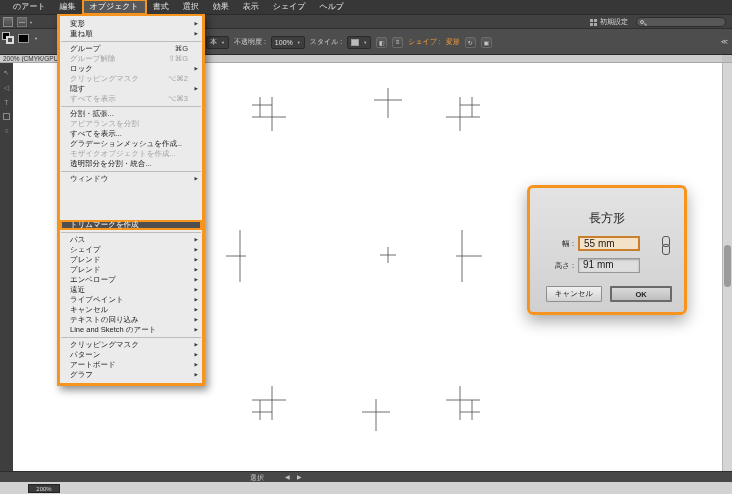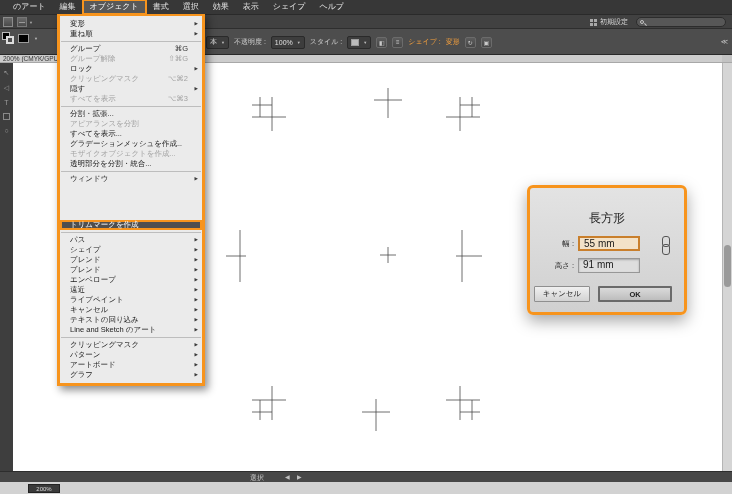--- a/index.html
+++ b/index.html
@@ -77,21 +77,21 @@
   .dlg-label{width:32px;text-align:right;font-size:7.5px;color:#222;margin-right:4px;white-space:nowrap;}
   .dlg-input{width:62px;height:15px;font-size:10px;line-height:11px;padding:0 4px;color:#1a1a1a;}
   .dlg-input.width{background:#f3e2c8;border:2px solid #c97f2c;}
   .dlg-input.height{background:#dedede;border:1px solid #979797;box-shadow:inset 0 1px 2px rgba(0,0,0,.25);}
   .chain{position:absolute;right:14px;top:48px;width:9px;height:20px;}
   .chain::before,.chain::after{content:"";position:absolute;left:1px;width:6px;height:9px;border:1.5px solid #555;border-radius:3px;}
   .chain::before{top:0;} .chain::after{top:8px;}
   .dlg-buttons{display:flex;justify-content:flex-end;gap:8px;margin:13px 12px 0 0;}
   .btn{height:16px;border-radius:1px;font-size:7.5px;display:flex;align-items:center;justify-content:center;color:#1d1d1d;cursor:pointer;}
   .btn.cancel{width:56px;background:linear-gradient(#f0f0f0,#d3d3d3);border:1px solid #8f8f8f;}
-  .btn.ok{width:74px;background:linear-gradient(#dadada,#bdbdbd);border:2px solid #6a6a6a;font-weight:bold;}
+  .btn.ok{width:62px;background:linear-gradient(#dadada,#bdbdbd);border:2px solid #6a6a6a;font-weight:bold;}
 </style>
 </head>
 <body>
 
 <div class="app">
 
   <div class="menubar">
 
   <span class="mb-item">
         <span class="mb-label">のアート</span>

